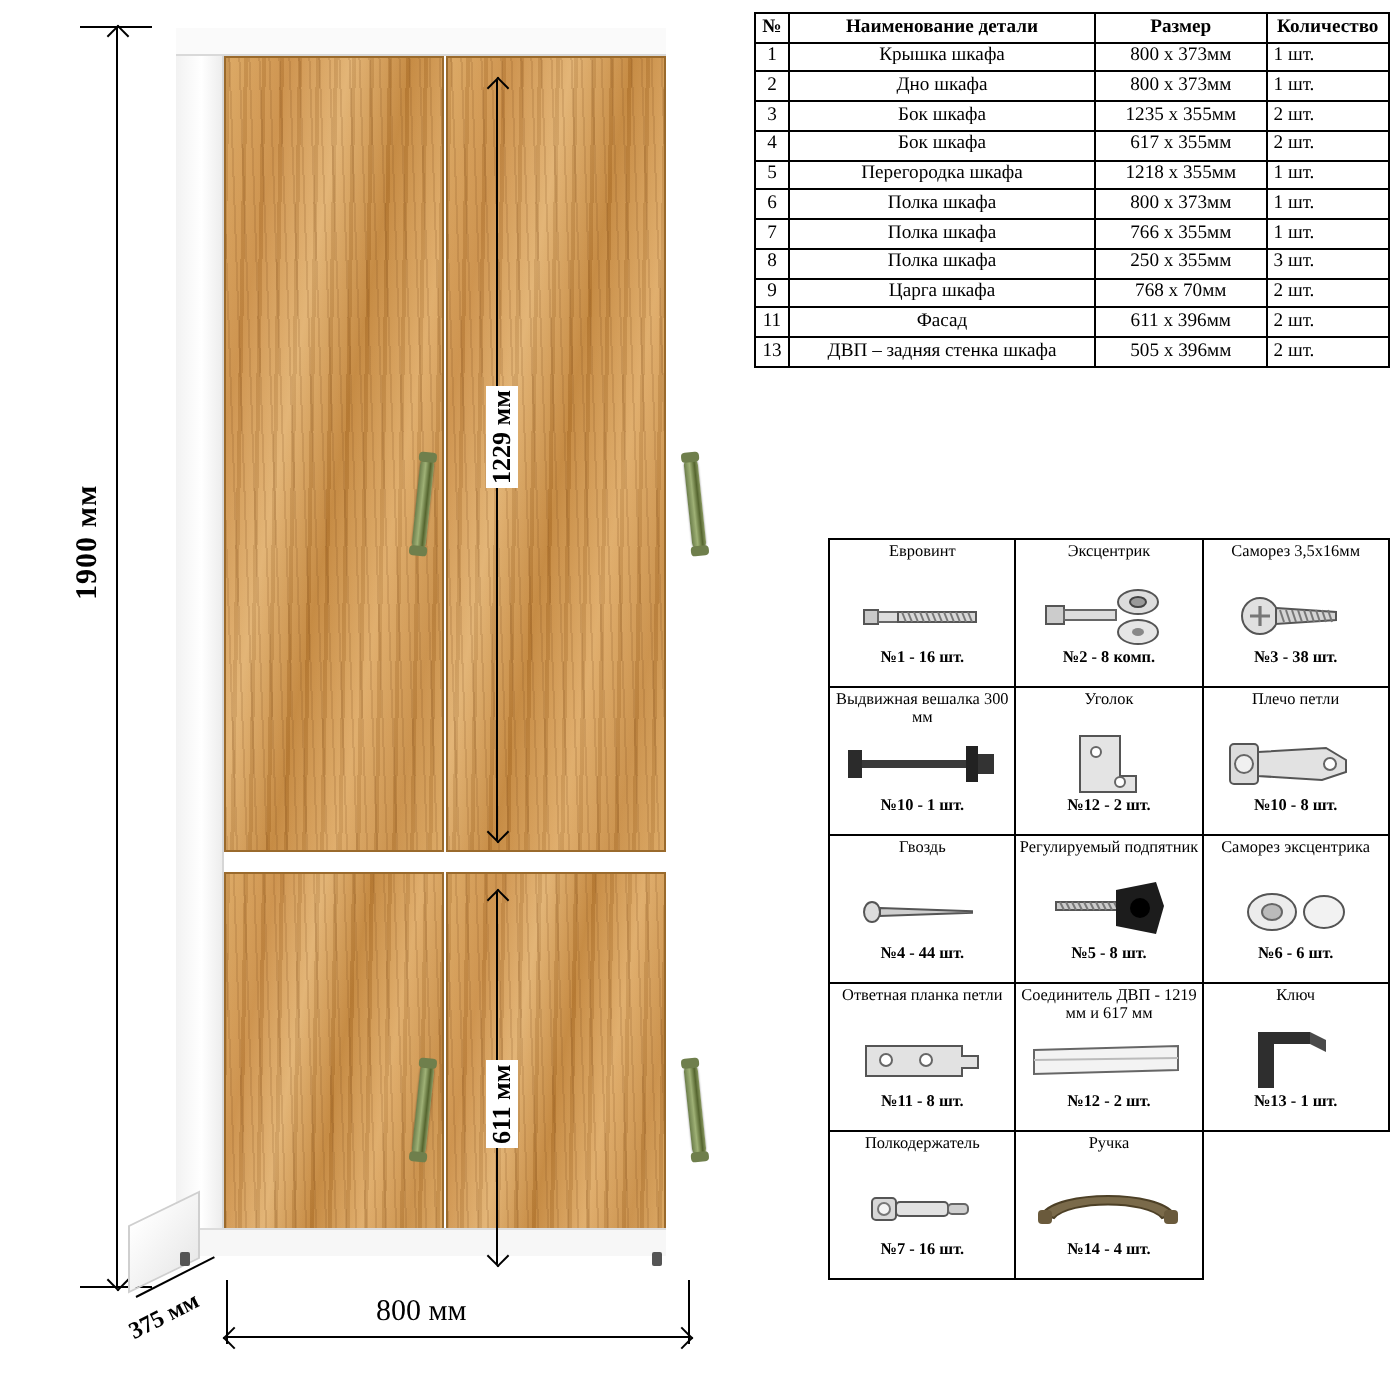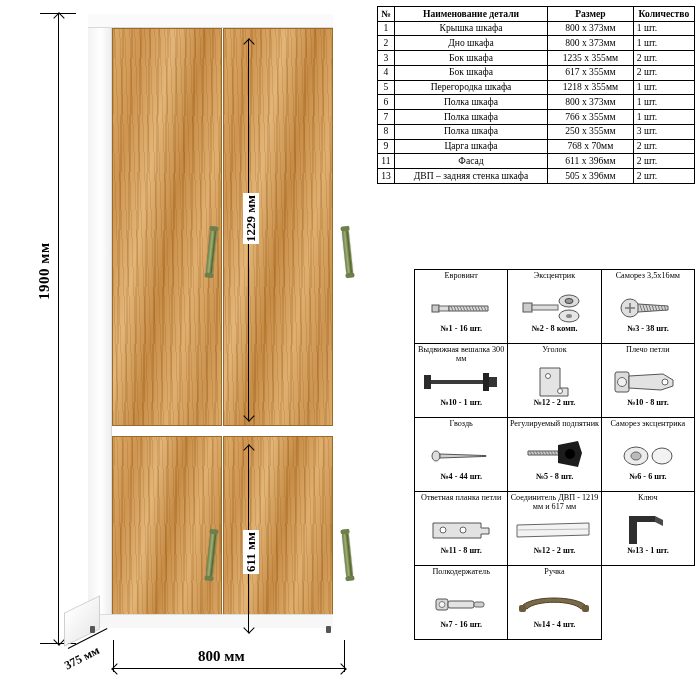--- a/index.html
+++ b/index.html
@@ -135,21 +135,21 @@
   .dim-h-800 {
     position:absolute; left:113px; top:668px; width:232px; height:1px; background:#000;
   }
   .dim-h-800:before, .dim-h-800:after {
     content:""; position:absolute; top:-3px; width:7px; height:7px;
     border-left:1px solid #000; border-top:1px solid #000;
   }
   .dim-h-800:before { left:0; transform:rotate(-45deg); }
   .dim-h-800:after { right:0; transform:rotate(135deg); }
   .lbl-800 {
-    position:absolute; left:198px; top:648px; font-size:15px; font-weight:bold;
+    position:absolute; left:188px; top:648px; font-size:15px; font-weight:normal;
   }
   
   .dim-h-375 {
     position:absolute; left:68px; top:648px; width:44px; height:1px; background:#000;
     transform:rotate(-27deg); transform-origin:left center;
   }
   .lbl-375 {
     position:absolute; left:62px; top:660px; font-size:12px; font-weight:bold;
     transform:rotate(-27deg); transform-origin:left top;
   }

